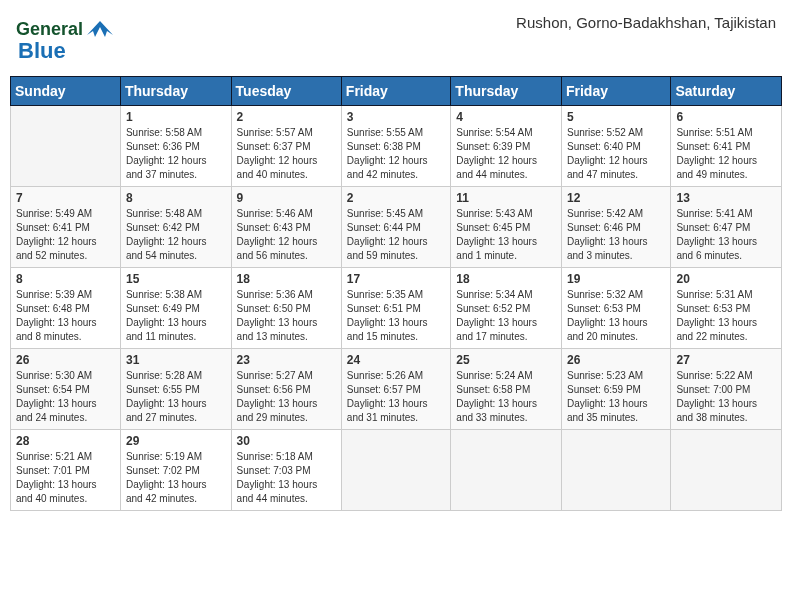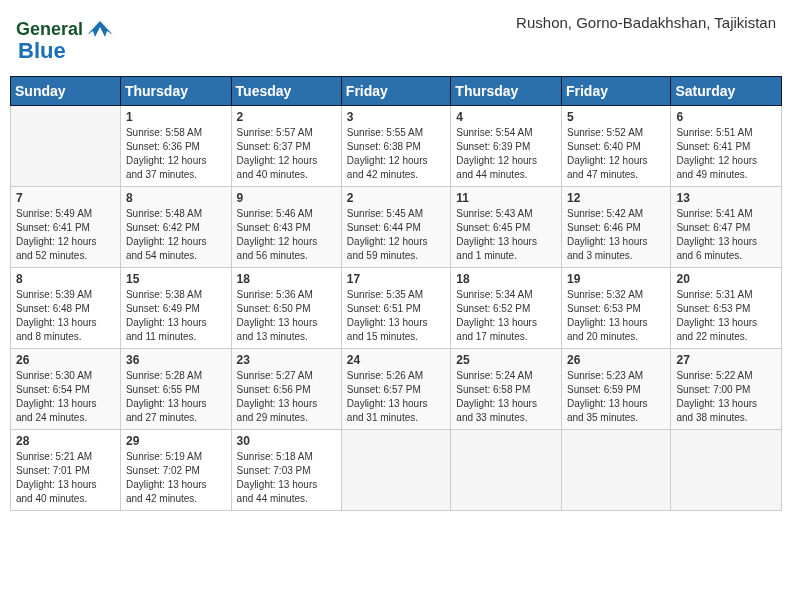--- a/index.html
+++ b/index.html
@@ -202,21 +202,21 @@
           <span class="day-number">20</span>
           <div class="day-info">Sunrise: 5:31 AM<br>Sunset: 6:53 PM<br>Daylight: 13 hours<br>and 22 minutes.</div>
         </td>
       </tr>
       <tr>
         <td>
           <span class="day-number">26</span>
           <div class="day-info">Sunrise: 5:30 AM<br>Sunset: 6:54 PM<br>Daylight: 13 hours<br>and 24 minutes.</div>
         </td>
         <td>
-          <span class="day-number">36</span>
+          <span class="day-number">31</span>
           <div class="day-info">Sunrise: 5:28 AM<br>Sunset: 6:55 PM<br>Daylight: 13 hours<br>and 27 minutes.</div>
         </td>
         <td>
           <span class="day-number">23</span>
           <div class="day-info">Sunrise: 5:27 AM<br>Sunset: 6:56 PM<br>Daylight: 13 hours<br>and 29 minutes.</div>
         </td>
         <td>
           <span class="day-number">24</span>
           <div class="day-info">Sunrise: 5:26 AM<br>Sunset: 6:57 PM<br>Daylight: 13 hours<br>and 31 minutes.</div>
         </td>

